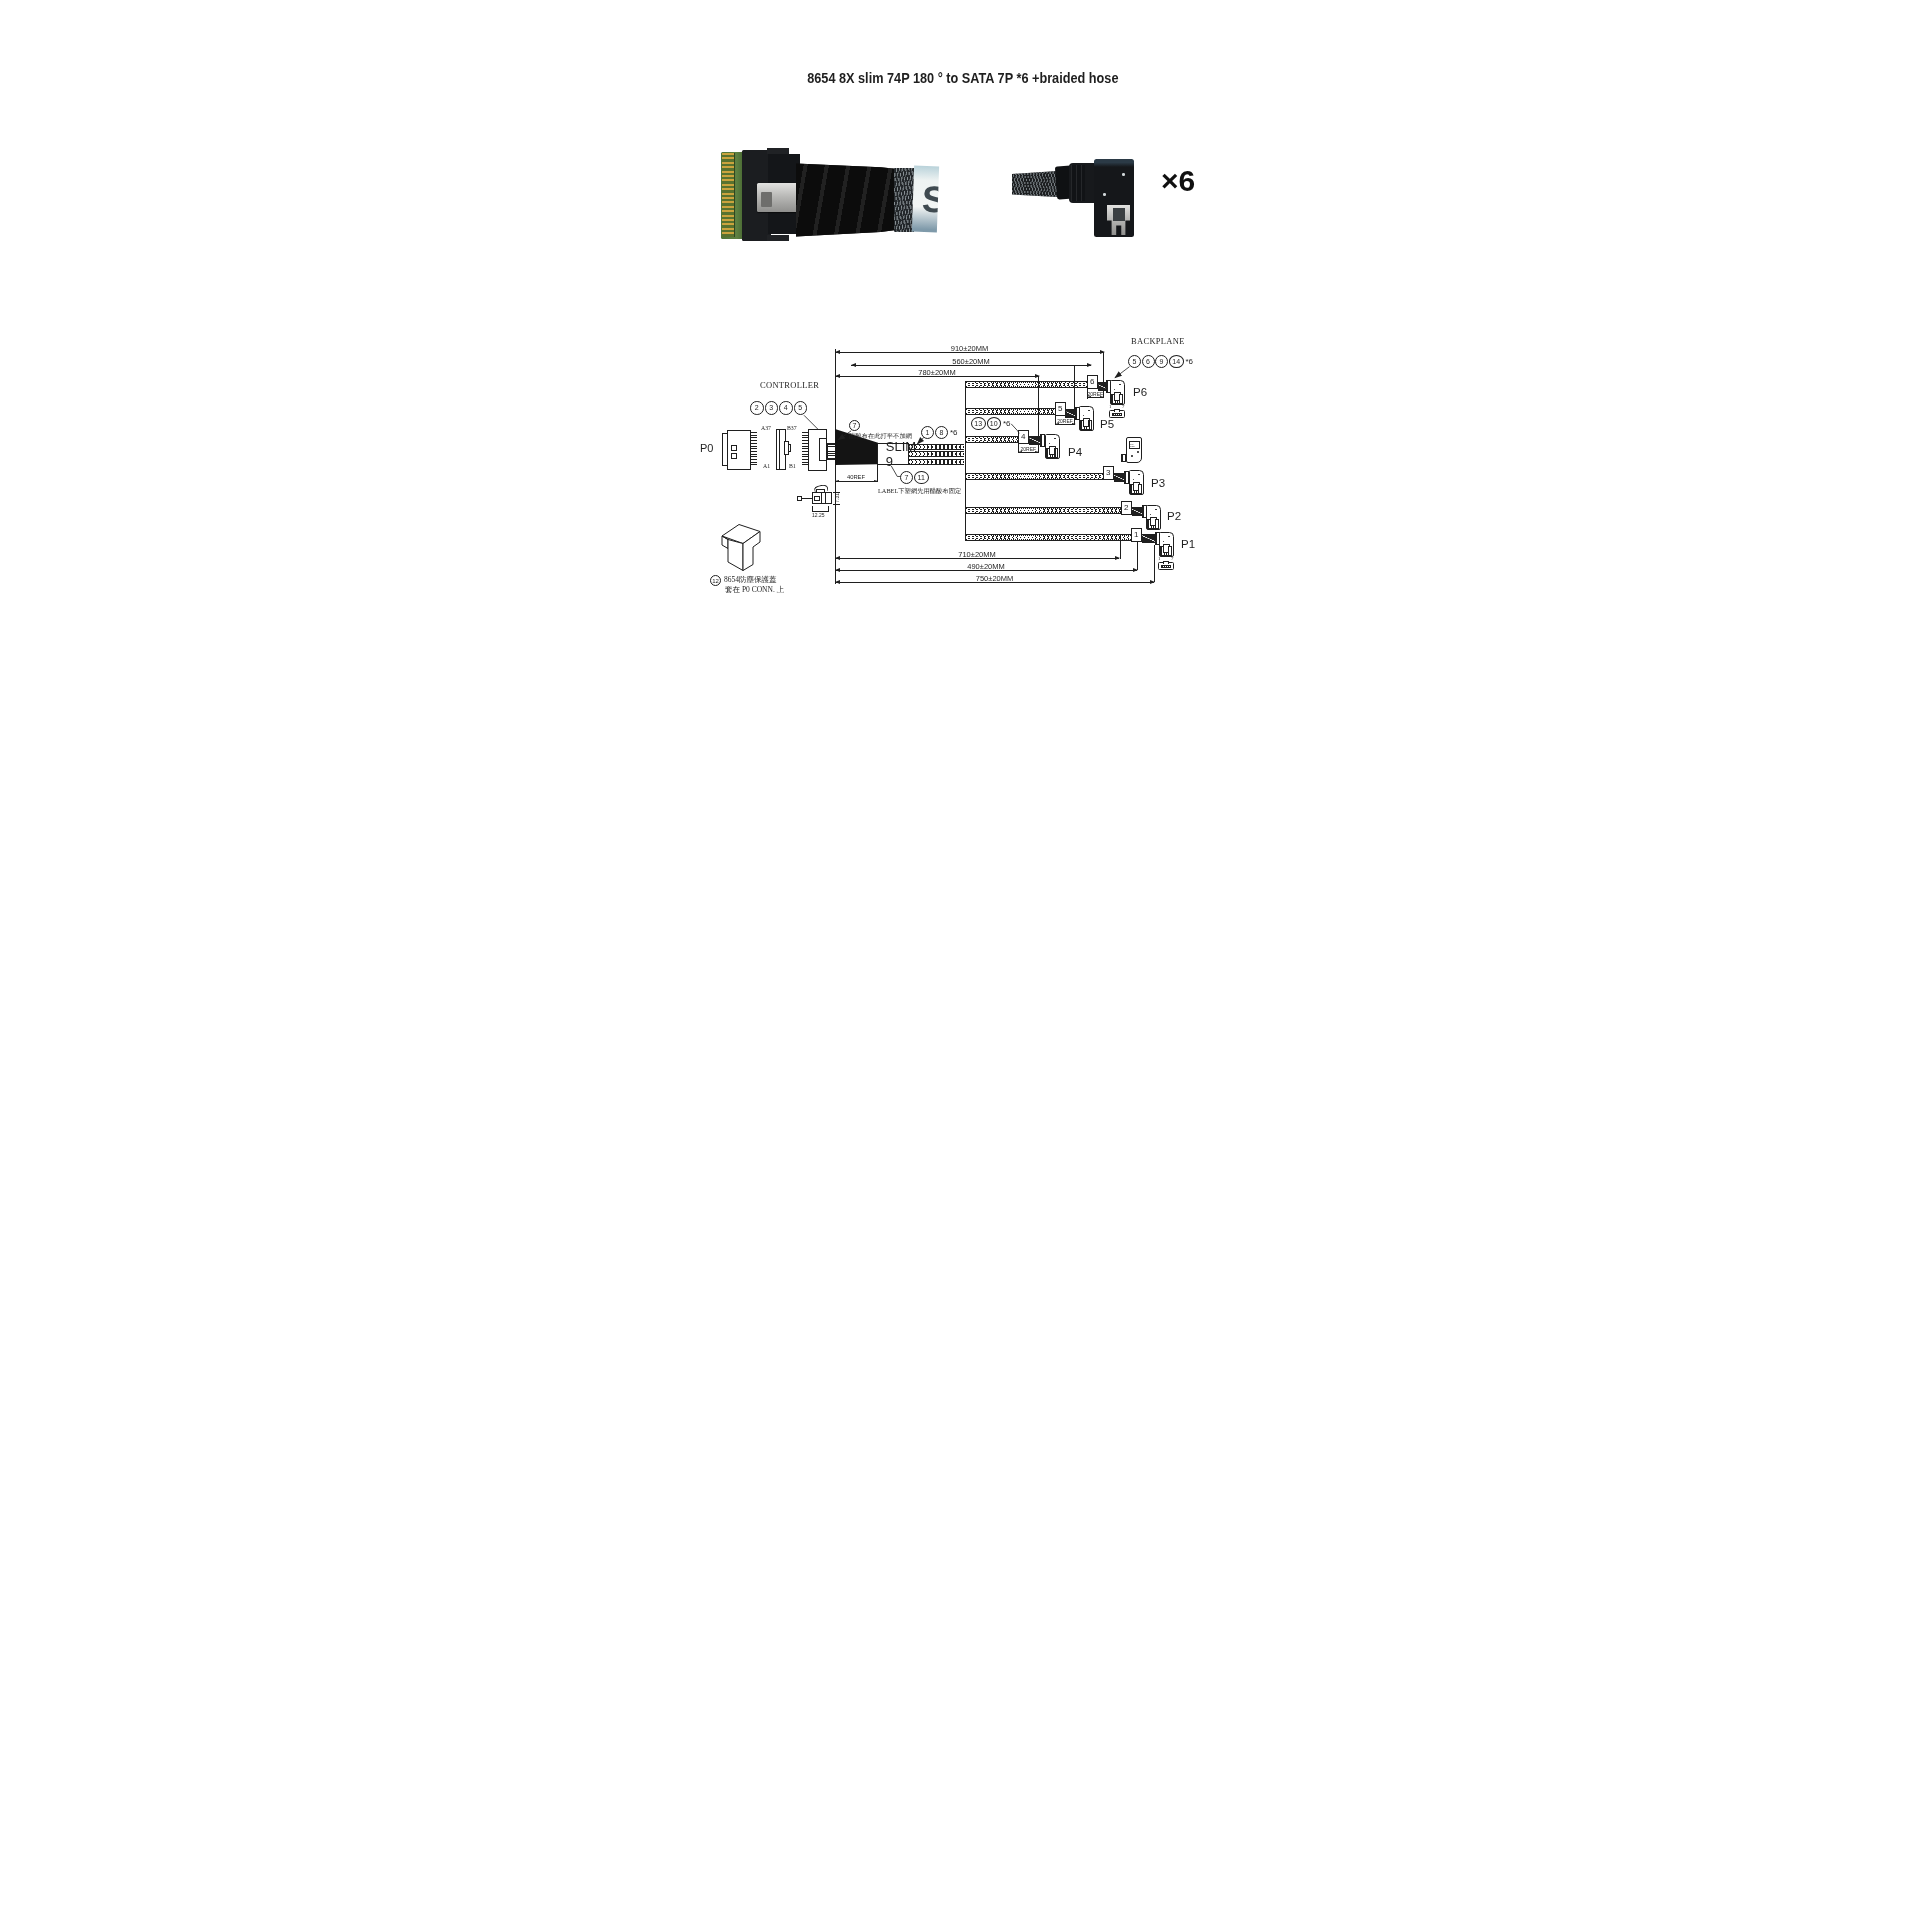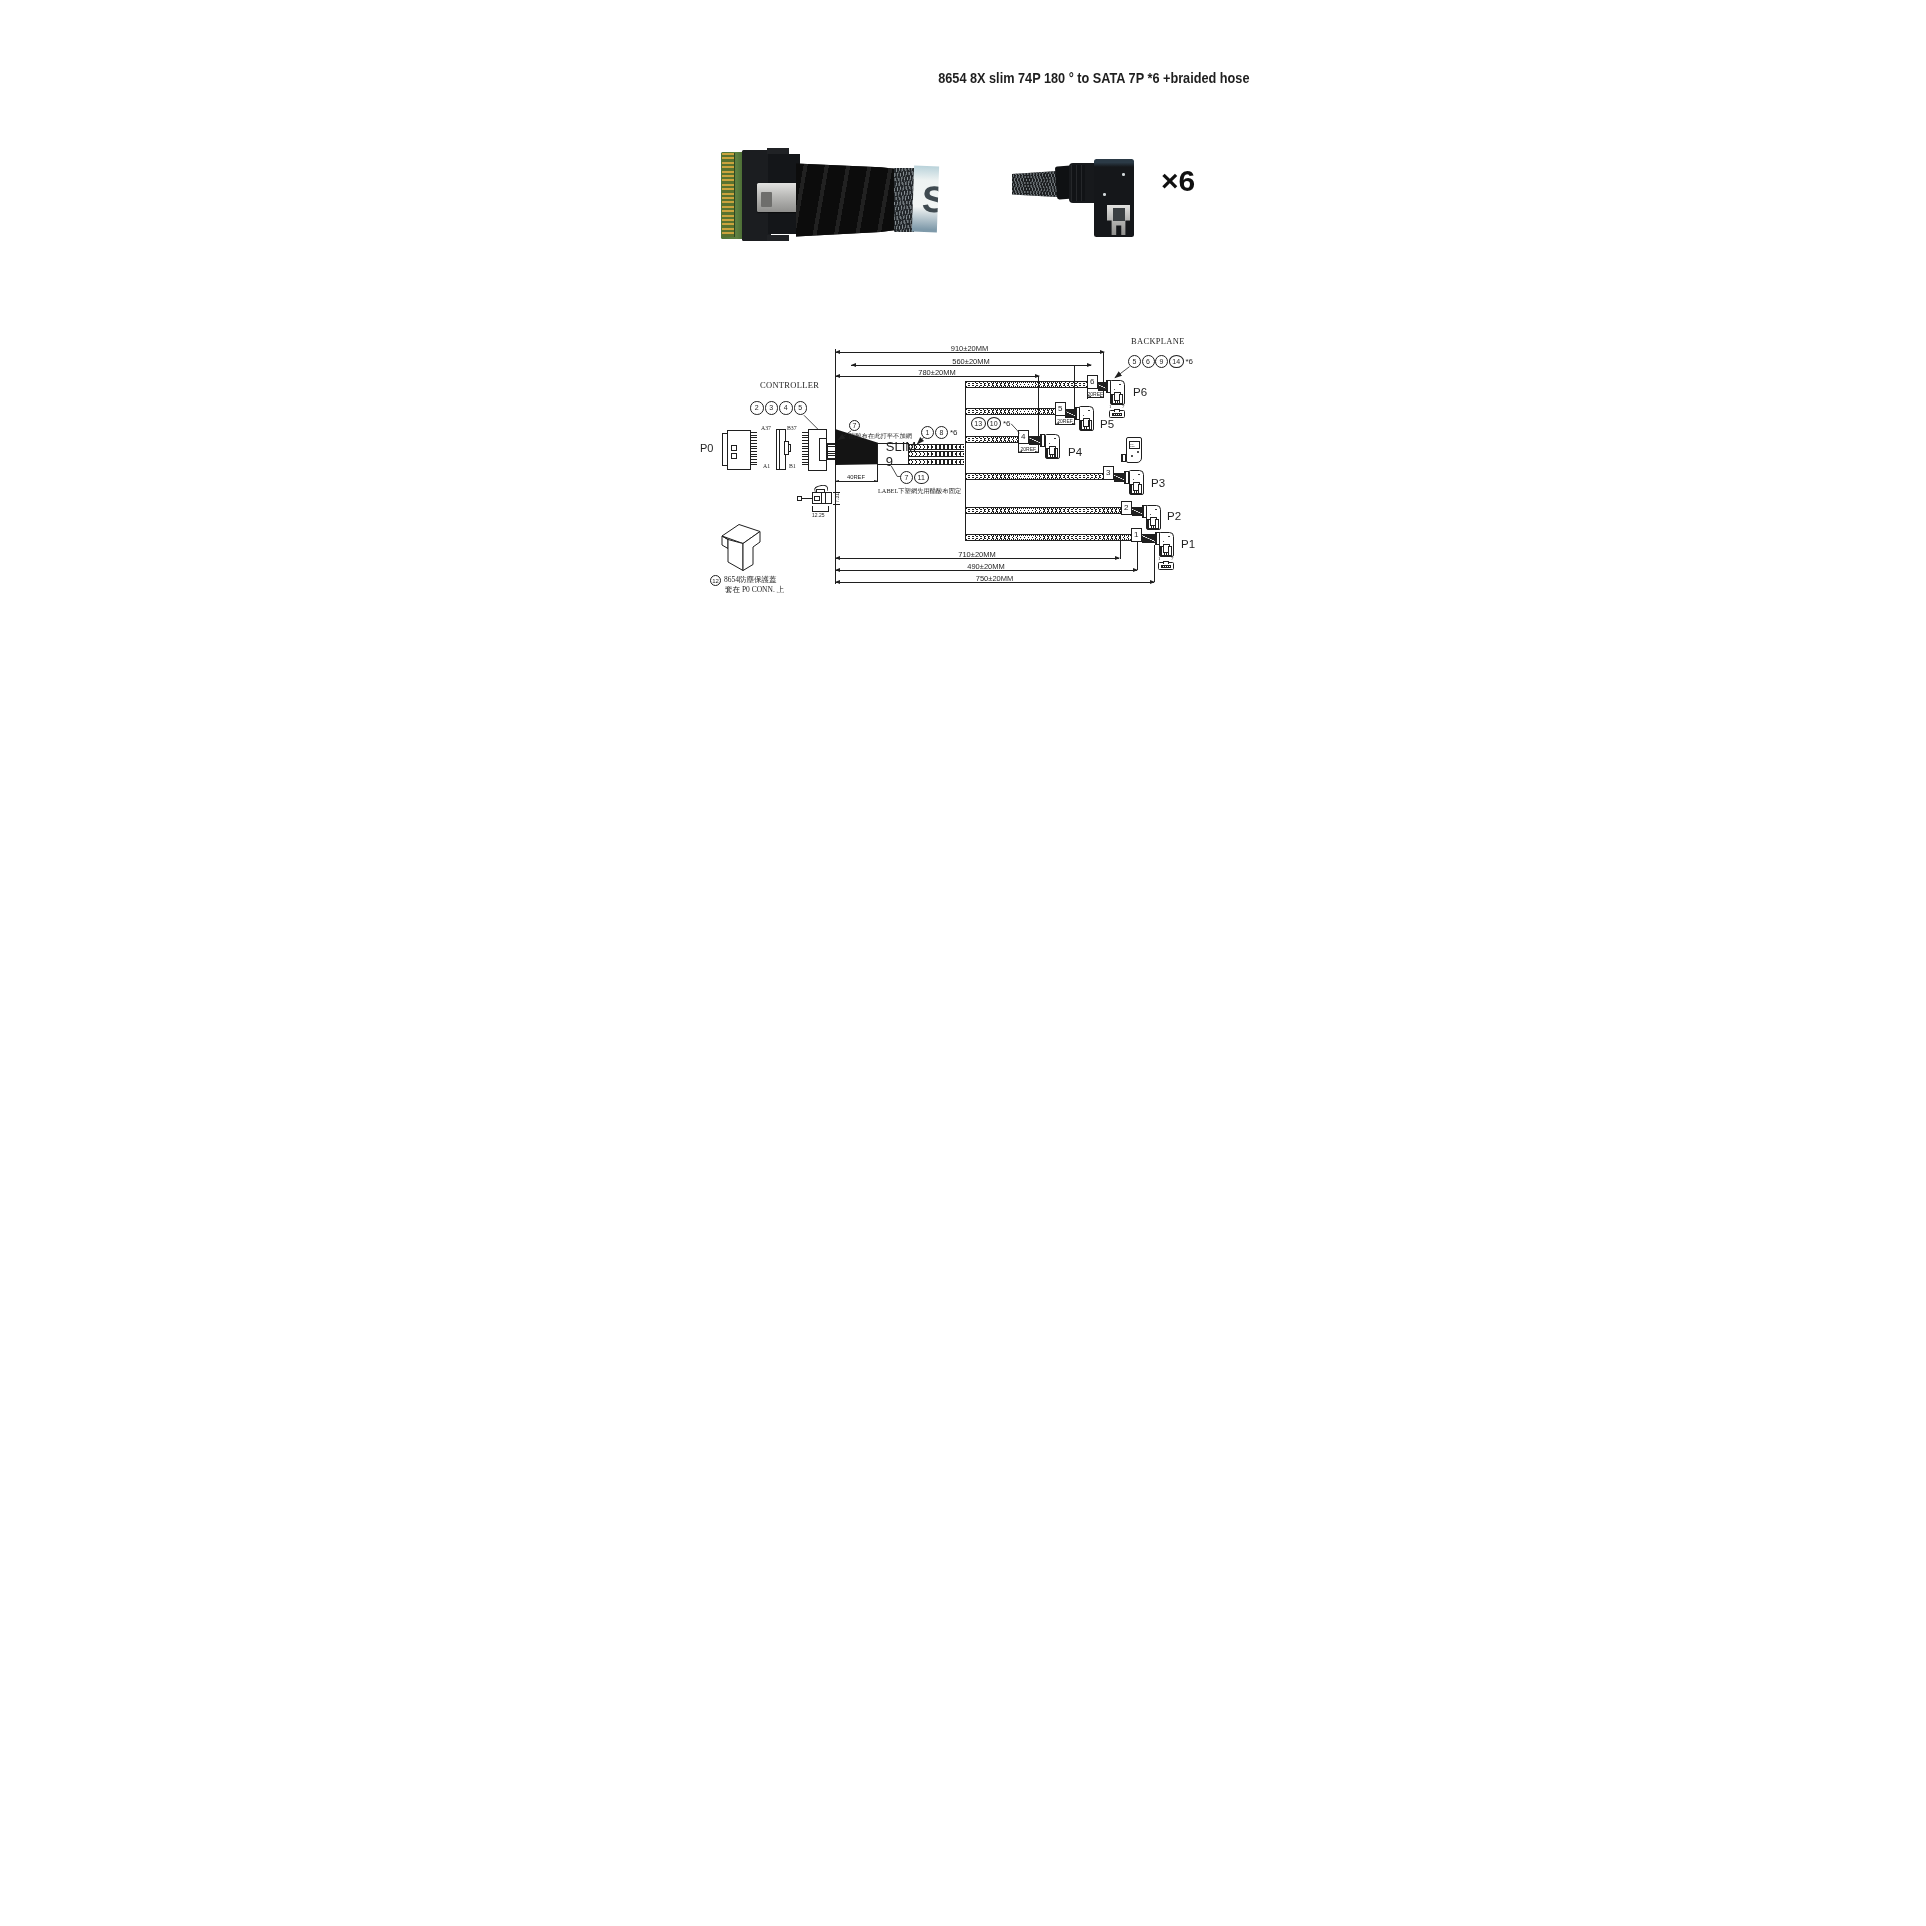--- a/index.html
+++ b/index.html
@@ -55,21 +55,21 @@
   .sleeve{background:linear-gradient(180deg,#b9d2da,#eef3f2 22%,#f2f5f4 62%,#7f9aaa 96%);overflow:hidden;}
   .braidtex{background:#1d1f21;background-image:
     repeating-linear-gradient(72deg,rgba(160,170,175,.55) 0 0.8px,transparent 0.8px 2.8px),
     repeating-linear-gradient(108deg,rgba(90,96,100,.6) 0 0.8px,transparent 0.8px 2.8px);}
 </style>
 </head>
 <body>
 
 <div class="stage">
 
-  <div class="abs" style="left:0;right:0;top:69px;text-align:right;">
+  <div class="abs" style="left:0;right:0;top:69px;text-align:center;">
     <span style="display:inline-block;font-size:15.5px;font-weight:700;transform:scaleX(.82);white-space:nowrap;">8654 8X slim 74P 180 ° to SATA 7P *6 +braided hose</span>
   </div>
 
   <div class="abs" style="left:75px;top:146px;width:228px;height:98px;">
     <div class="abs photo-pcb" style="left:3.5px;top:5.5px;width:26px;height:87px;border-radius:1.5px 0 0 1.5px;"></div>
     <div class="abs fingers" style="left:4.5px;top:7px;width:13.5px;height:84px;"></div>
     <div class="abs" style="left:25px;top:4px;width:29px;height:91px;background:#1b1d20;border-radius:1.5px;"></div>
     <div class="abs" style="left:50px;top:2px;width:22px;height:6px;background:#202225;"></div>
     <div class="abs" style="left:50px;top:89px;width:22px;height:6px;background:#202225;"></div>
     <div class="abs" style="left:51px;top:8px;width:32px;height:80px;background:#141619;"></div>

